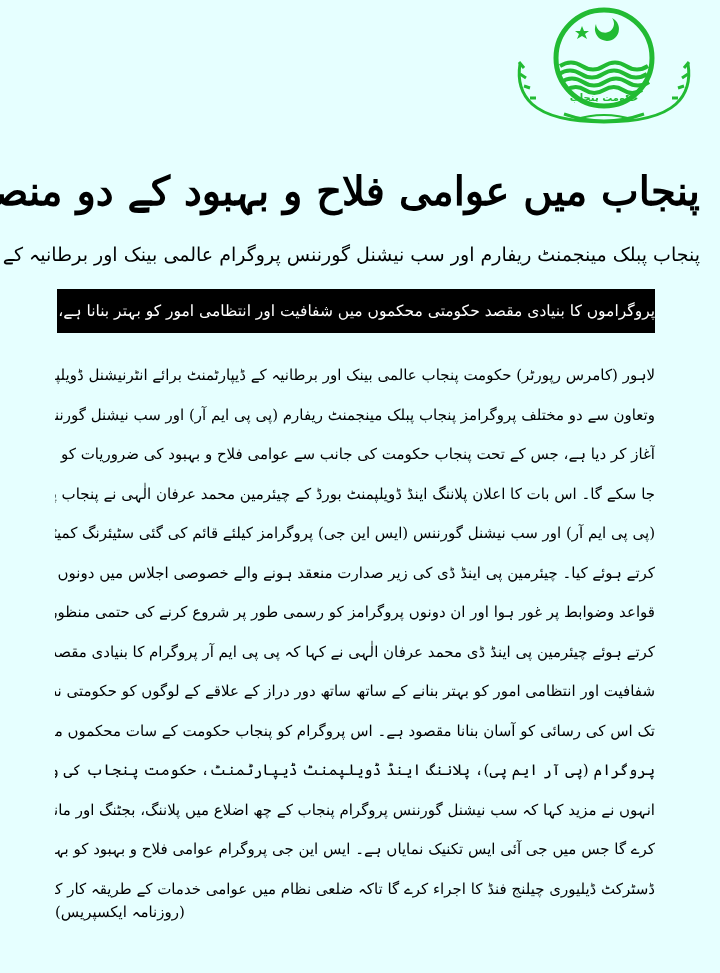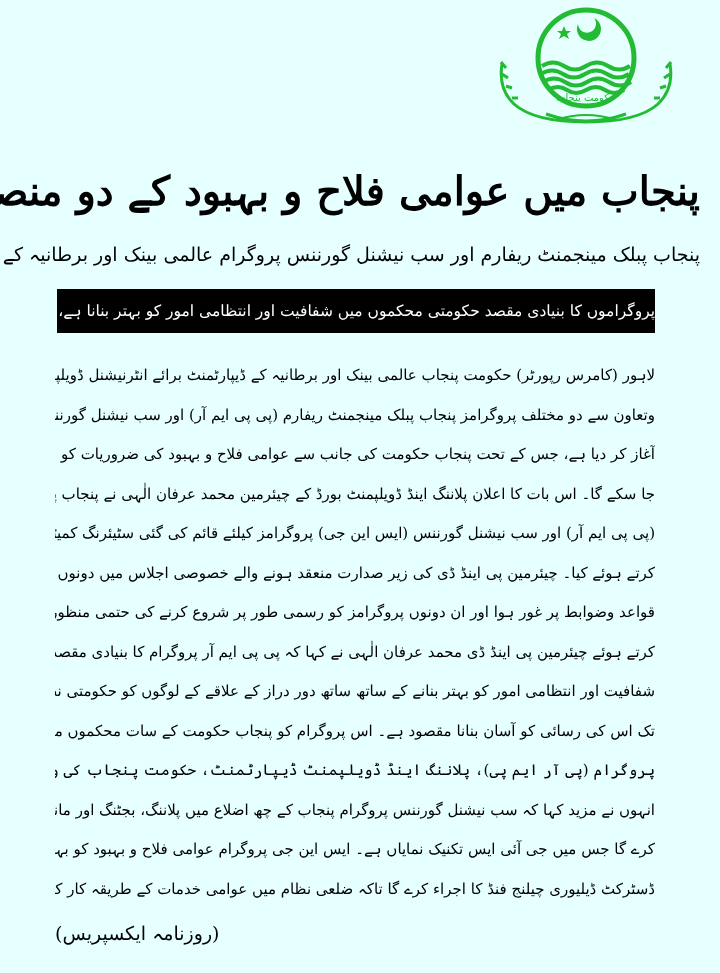--- a/index.html
+++ b/index.html
@@ -10,24 +10,25 @@
       width: 720px;
       height: 973px;
       background: #e6ffff;
       position: relative;
       overflow: hidden;
       font-family: "DejaVu Sans", sans-serif;
       color: #000;
     }
     .logo {
       position: absolute;
-      left: 486px;
+      left: 504px;
       top: 6px;
       width: 200px;
       height: 122px;
+      font-weight: bold;
     }
     .headline {
       position: absolute;
       left: 40px;
       top: 160px;
       width: 660px;
       height: 62px;
       direction: rtl;
       text-align: center;
       font-family: "DejaVu Serif", serif;
@@ -87,23 +88,22 @@
       text-align-last: right;
     }
     .source {
       position: absolute;
       left: 55px;
       top: 895px;
       width: 600px;
       direction: rtl;
       text-align: left;
       font-family: "DejaVu Serif", serif;
-      font-size: 19px;
+      font-size: 15px;
       line-height: 34px;
-      margin-top: 21px;
     }
   </style>
 </head>
 <body>
 
 <div class="logo">
   <svg width="200" height="122" viewBox="0 0 200 122">
     <g fill="none" stroke="#22bb33">
       <circle cx="100" cy="52" r="48" stroke-width="5"></circle>
       <path d="M 92 18 a 12 12 0 1 0 16 -6 a 9 9 0 1 1 -16 6 z" fill="#22bb33" stroke="none"></path>

